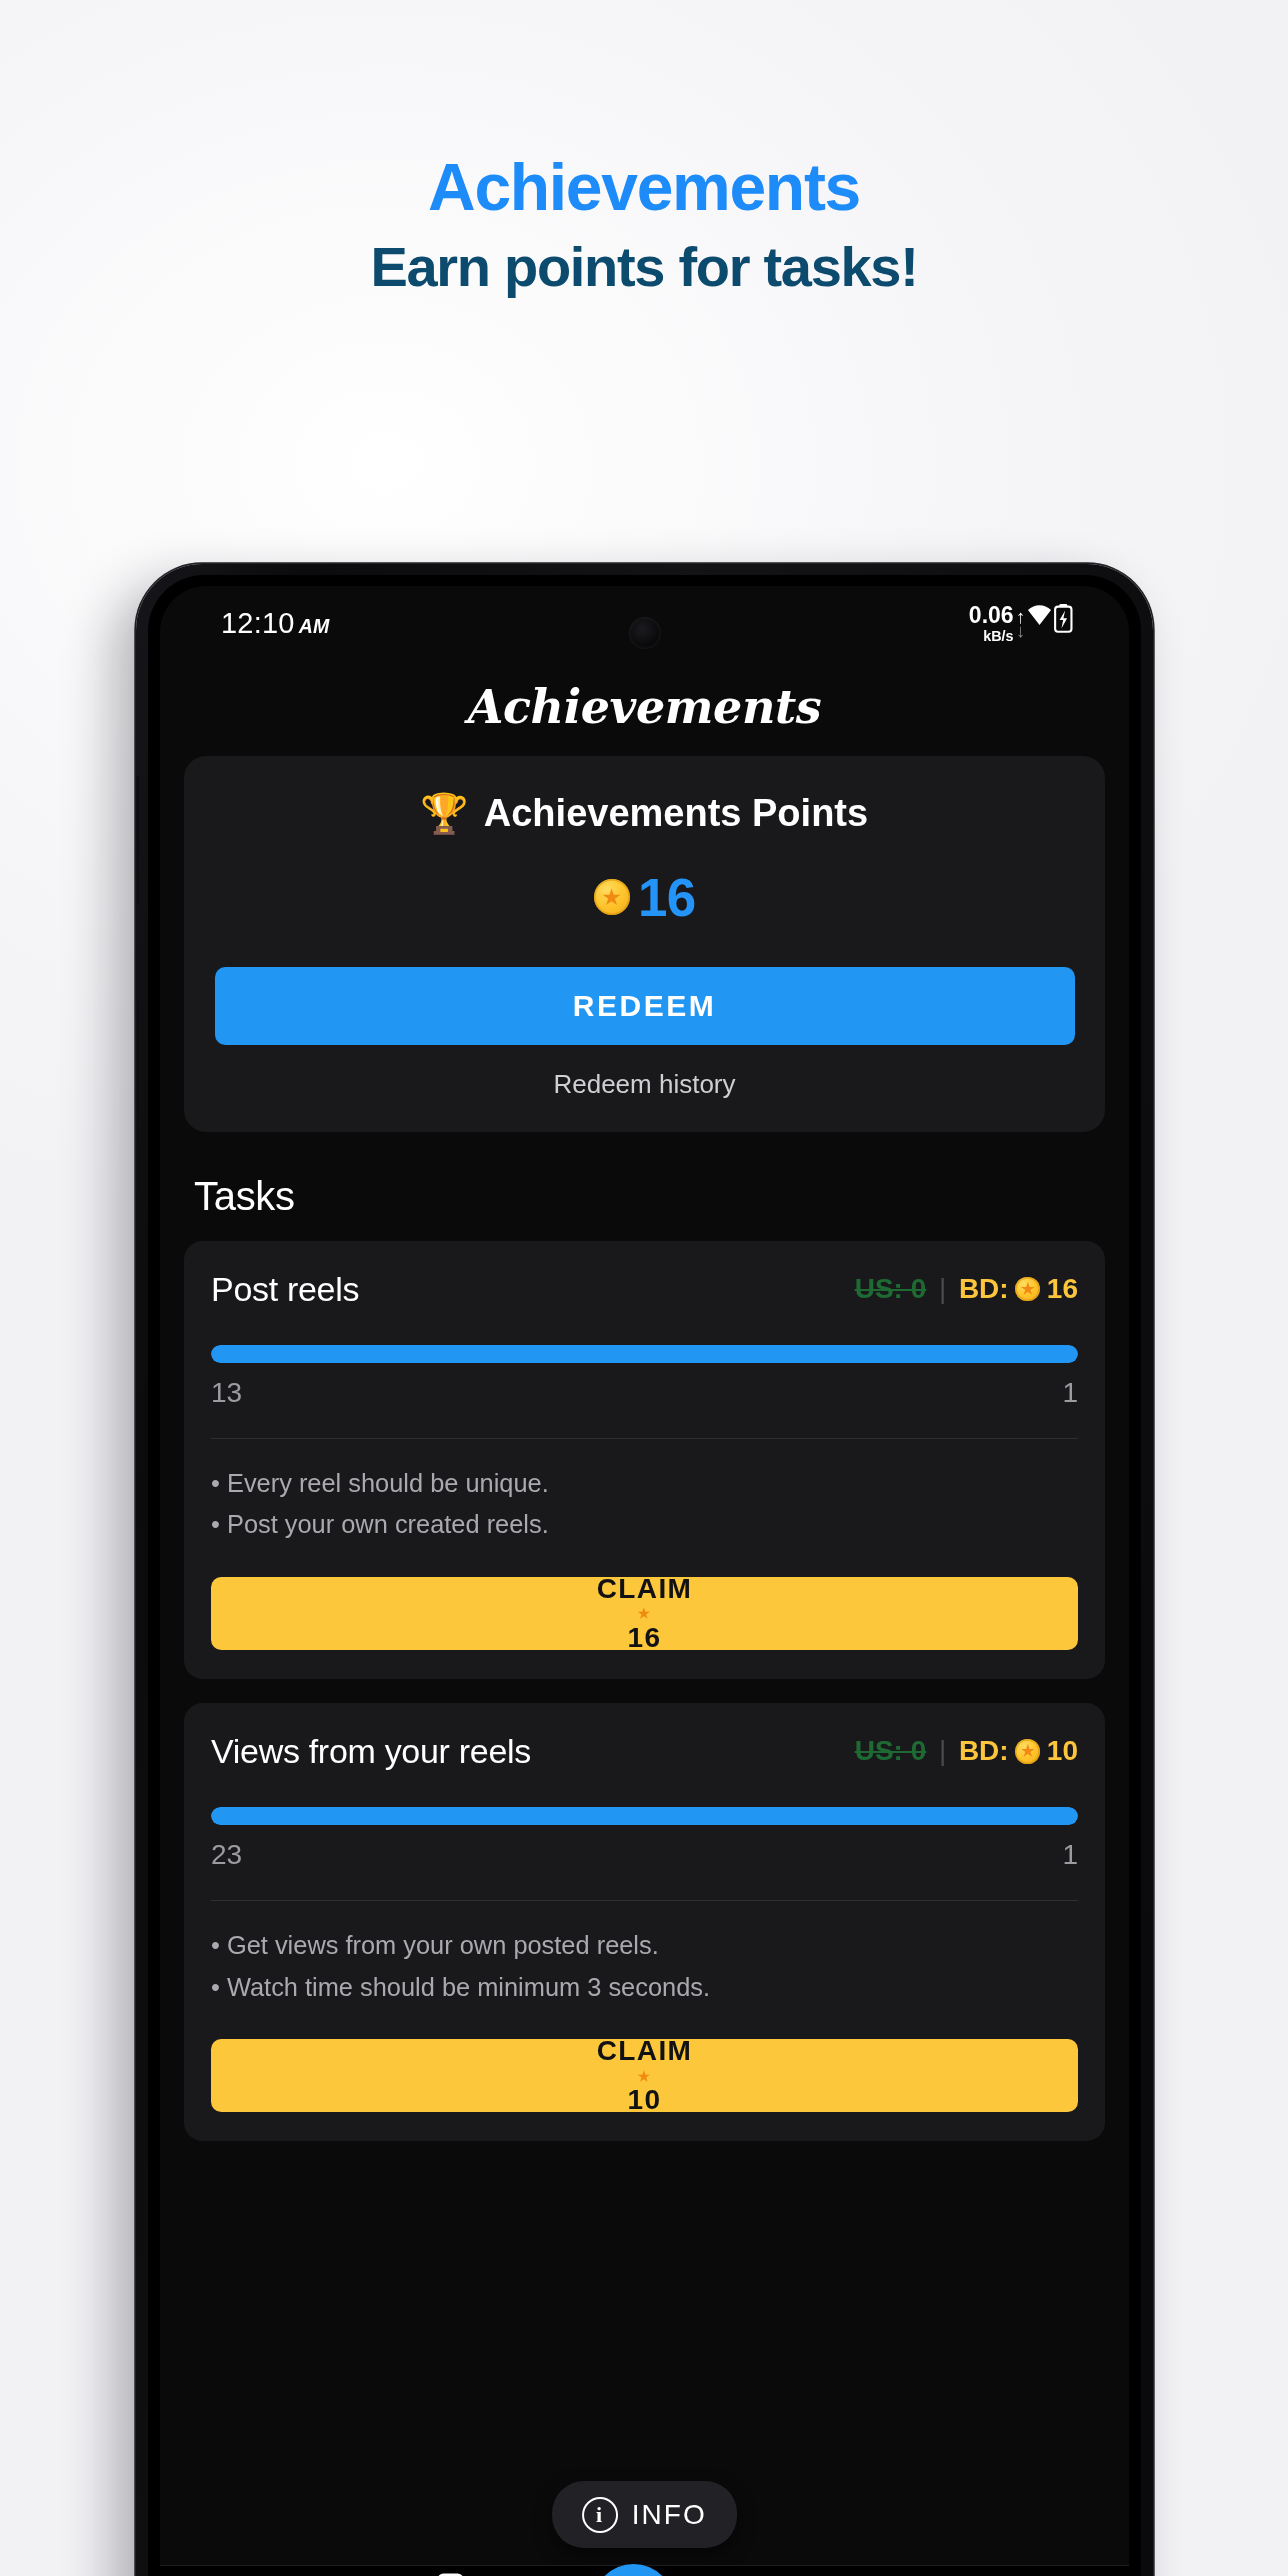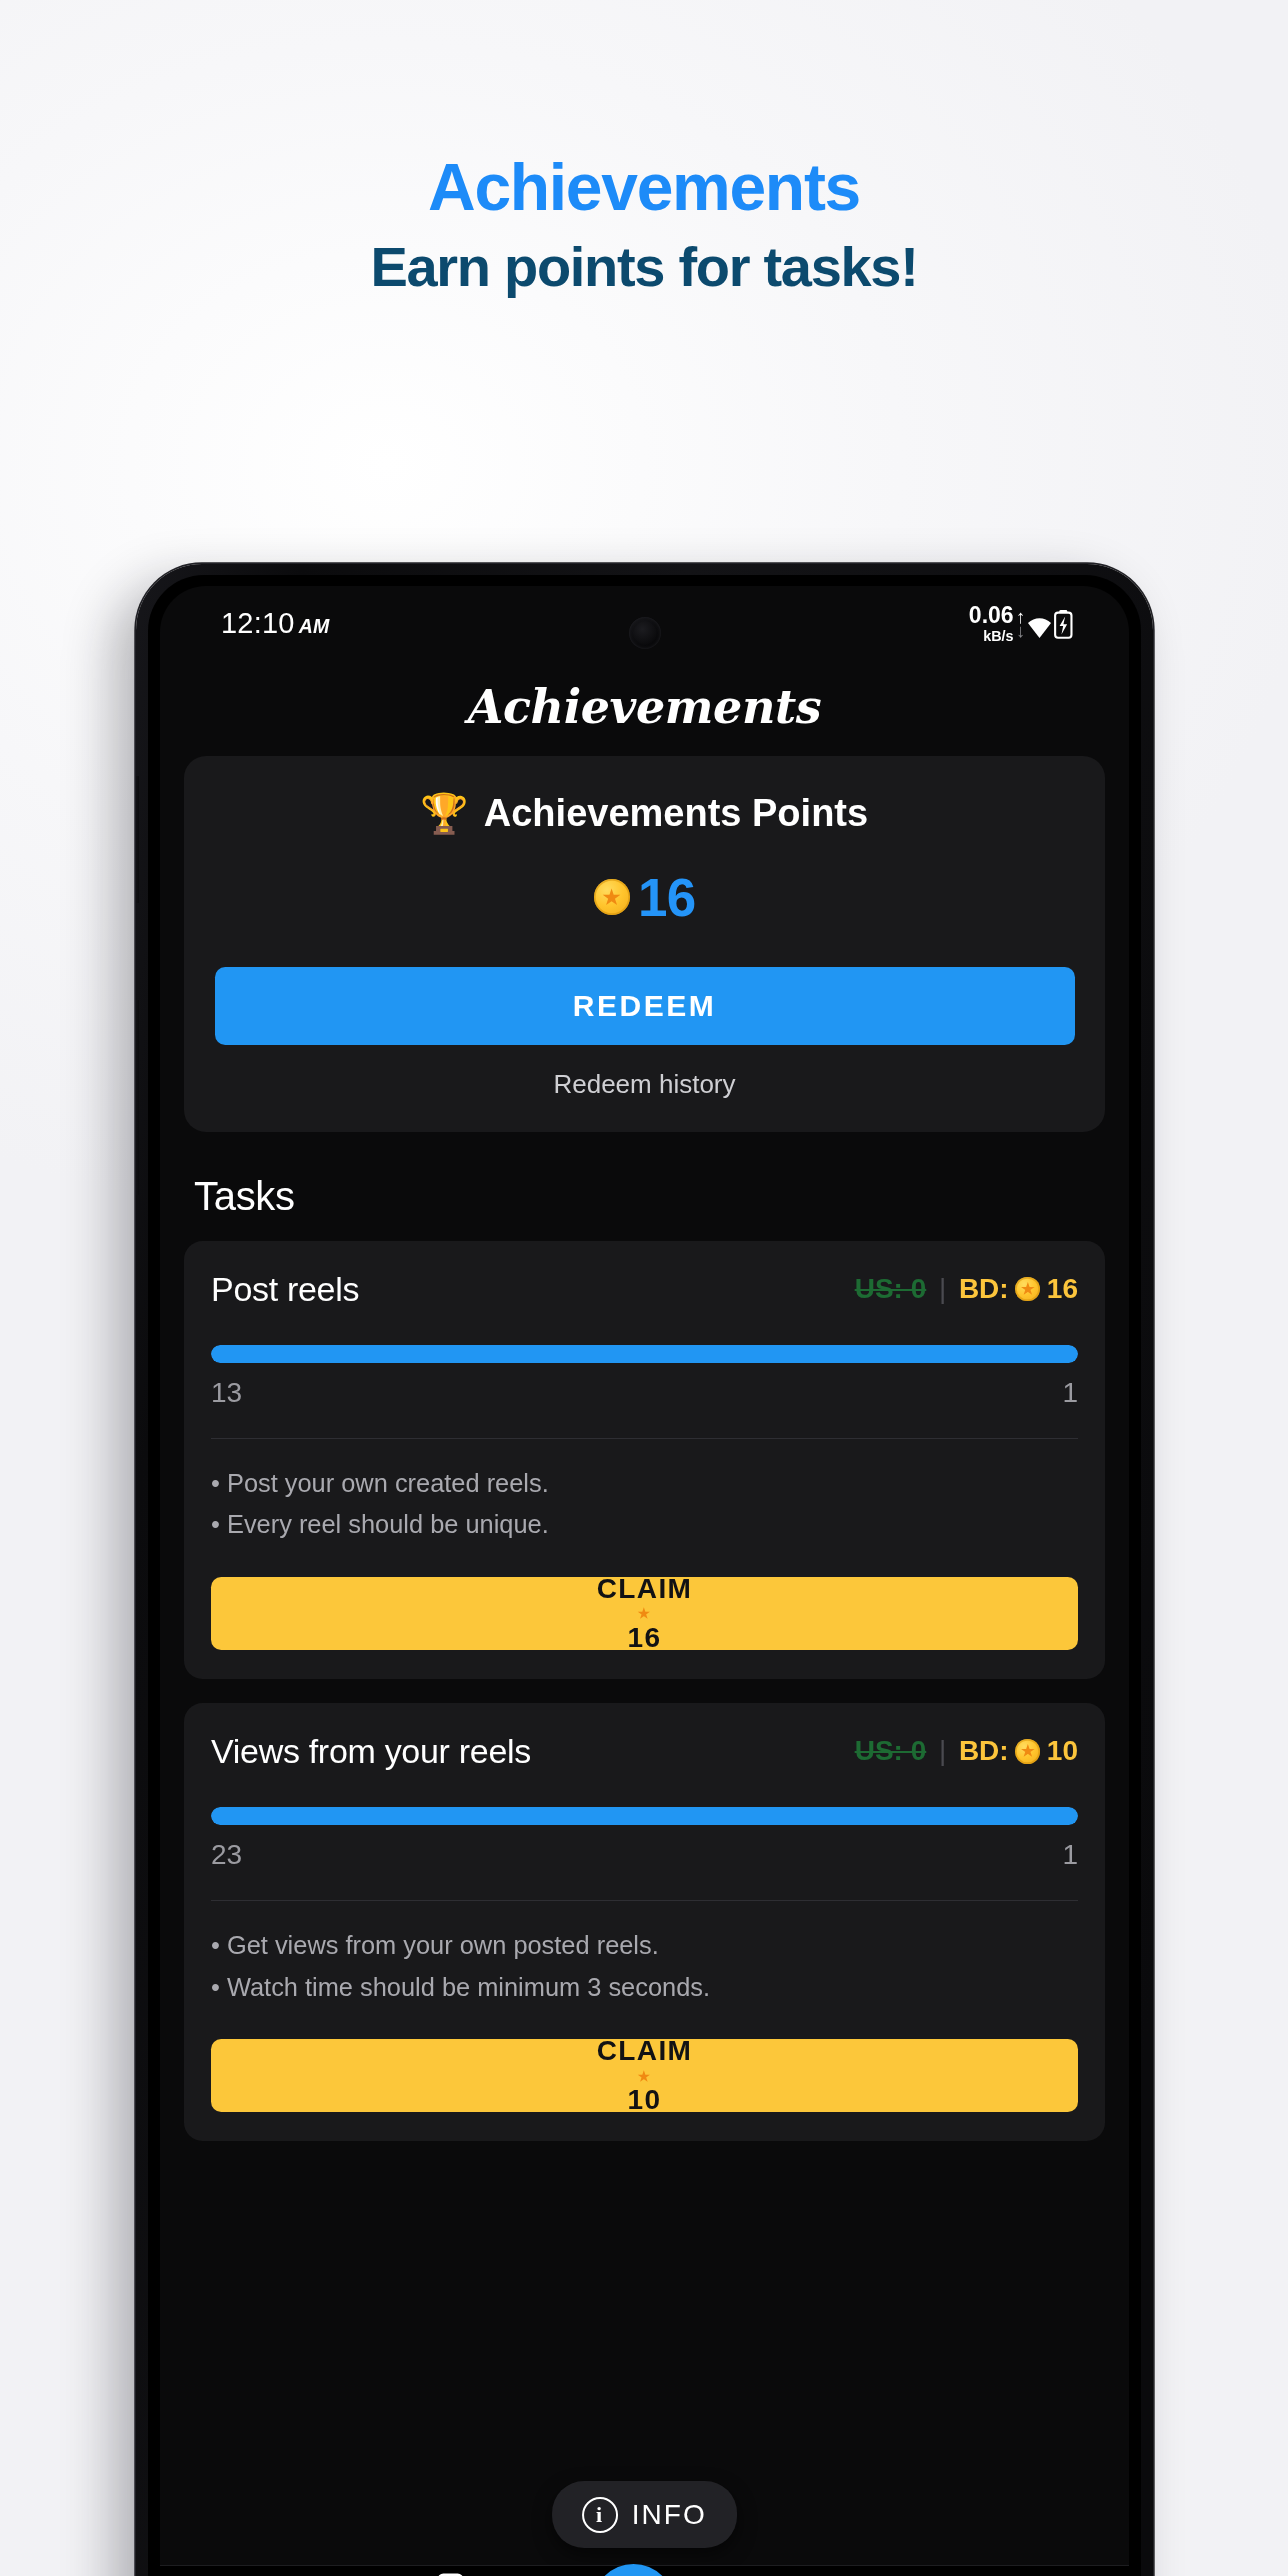--- a/index.html
+++ b/index.html
@@ -86,21 +86,21 @@
     justify-content:space-between;
     padding:0 56px 0 61px;
     color:#fff;
   }
   .sb-time {
     font-size:29px;
     font-weight:500;
     letter-spacing:0.2px;
   }
   .sb-time .ampm { font-size:19.5px; font-weight:600; margin-left:4.2px;font-style:italic; }
-  .sb-right { display:flex; align-items:flex-end; gap:0; }
+  .sb-right { display:flex; align-items:flex-start; gap:0; }
   .sb-net { display:flex; align-items:center; gap:2.5px; }
   .sb-net-txt { text-align:right; line-height:1; }
   .sb-net-rate { font-size:23px; font-weight:600; }
   .sb-net-unit { font-size:14.4px; font-weight:600; display:block; margin-top:1.7px; }
   .sb-arrows { display:flex; flex-direction:column; line-height:.72; font-size:18.6px; }
   .sb-arrows .up { color:#fff; }
   .sb-arrows .dn { color:#8a8a8e; }
   .sb-wifi  { font-size:25.4px; line-height:1; }
   .sb-batt  { font-size:25.4px; line-height:1; }
 
@@ -435,22 +435,22 @@
         <div class="progress-track">
           <div class="progress-fill" style="width: 100%;"></div>
         </div>
         <div class="progress-nums">
           <span>13</span>
           <span>1</span>
         </div>
       </div>
       <div class="tc-divider"></div>
       <div class="tc-bullets">
+        <div>• Every reel should be unique.</div>
         <div>• Post your own created reels.</div>
-        <div>• Every reel should be unique.</div>
       </div>
       <button class="claim-btn">
         <span>CLAIM</span>
         <span class="coin xs"></span>
         <span>16</span>
       </button>
     </div>
 
     <div class="task-card">
       <div class="tc-head">

